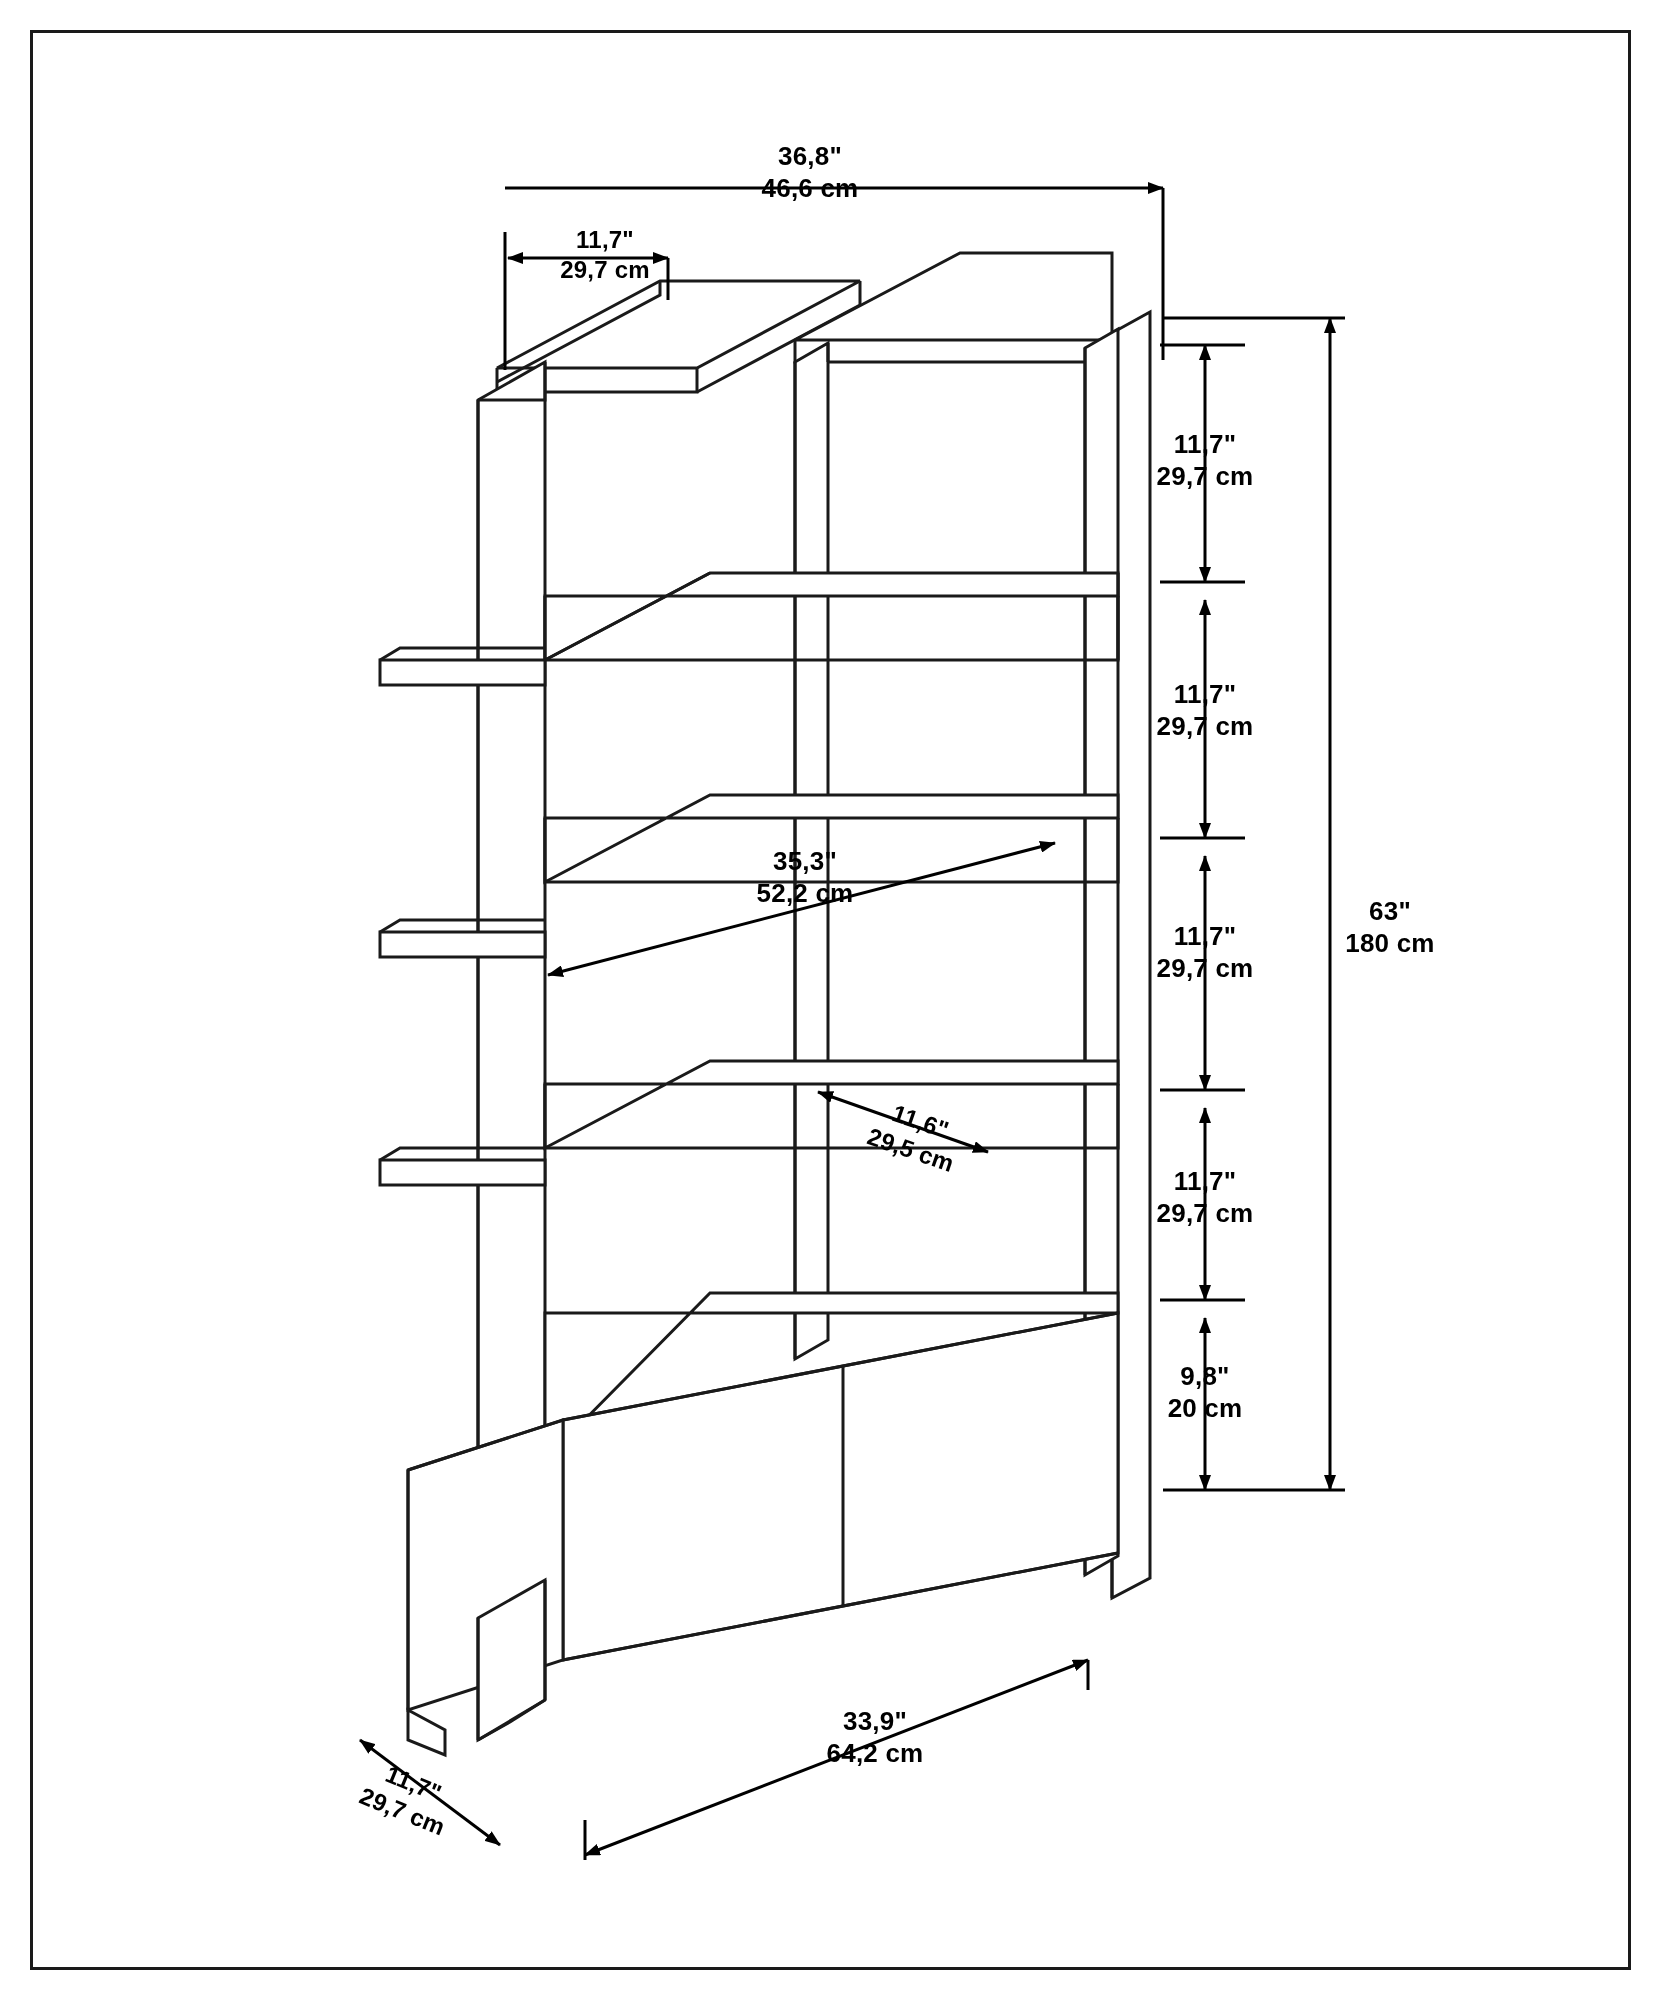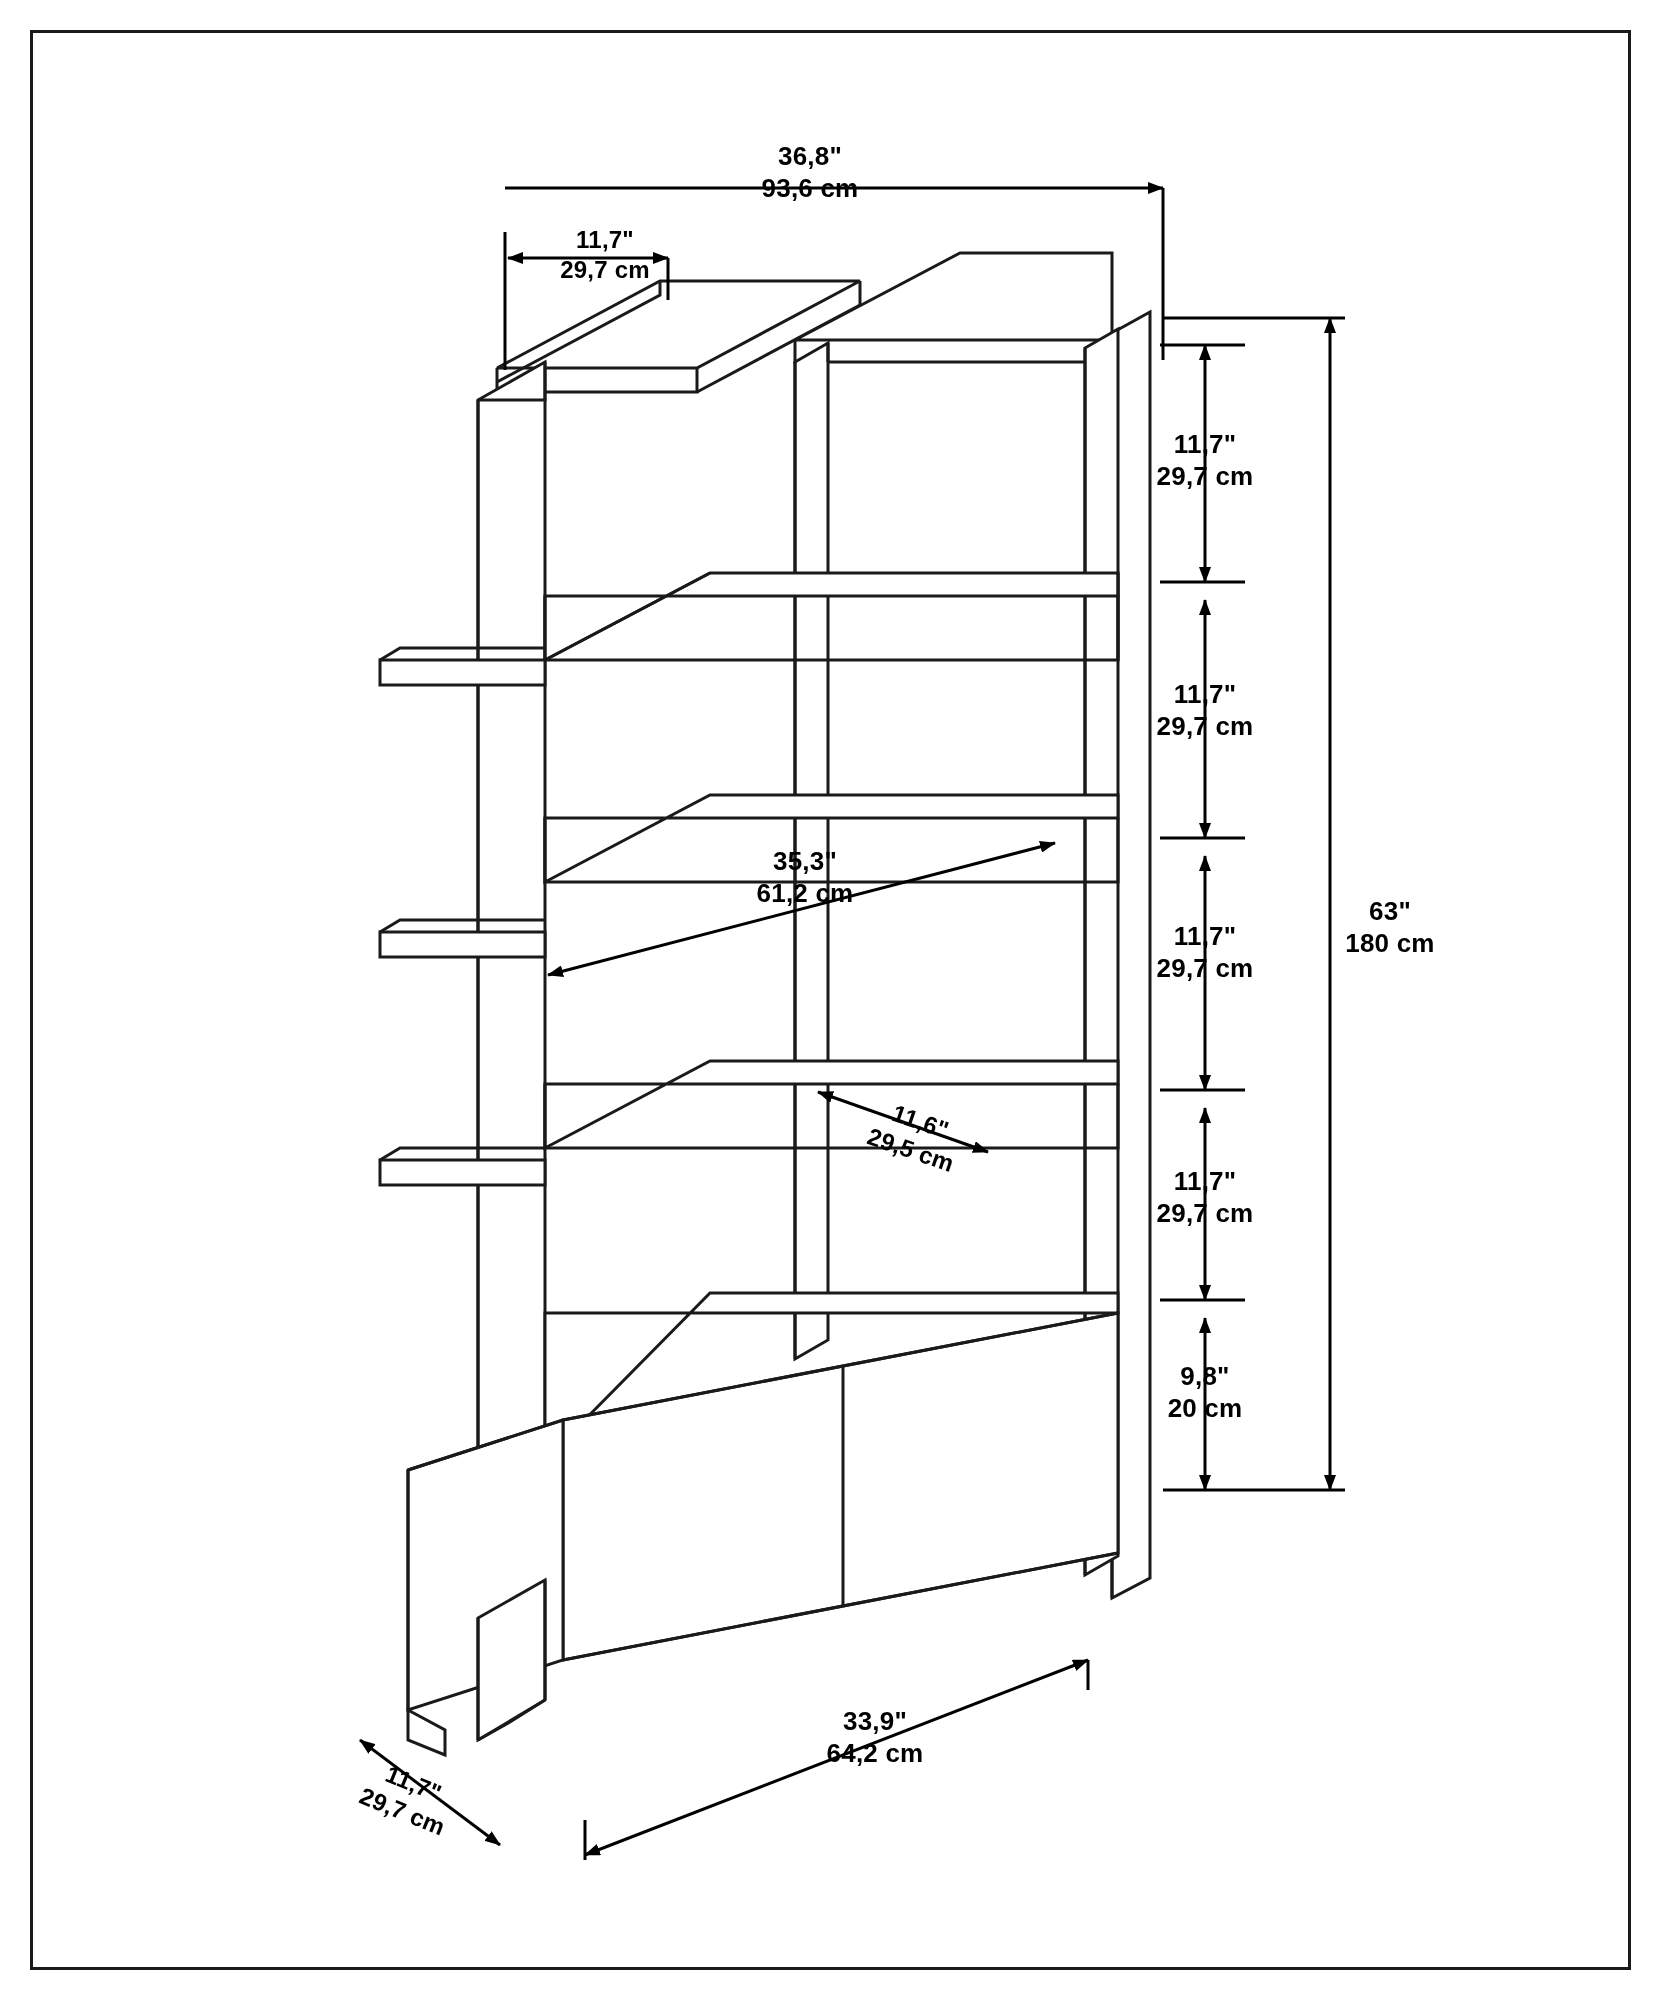--- a/index.html
+++ b/index.html
@@ -175,21 +175,21 @@
       <line x1="1088" y1="1660" x2="1088" y2="1690"></line>
       <line x1="585" y1="1820" x2="585" y2="1860"></line>
 
       <line x1="360" y1="1740" x2="500" y2="1845" marker-start="url(#arrStart)" marker-end="url(#arrEnd)"></line>
       <line x1="405" y1="1775" x2="415" y2="1782" opacity="0"></line>
     </g>
   </svg>
 
   <div class="dim-label" style="left:700px; top:140px; width:220px;">
     <span class="ln">36,8"</span>
-    <span class="ln">93,6 cm</span>
+    <span class="ln">46,6 cm</span>
   </div>
 
   <div class="dim-label" style="left:520px; top:225px; width:170px; font-size:24px;">
     <span class="ln">11,7"</span>
     <span class="ln">29,7 cm</span>
   </div>
 
   <div class="dim-label" style="left:1300px; top:895px; width:180px;">
     <span class="ln">63"</span>
     <span class="ln">180 cm</span>
@@ -215,21 +215,21 @@
     <span class="ln">29,7 cm</span>
   </div>
 
   <div class="dim-label" style="left:1110px; top:1360px; width:190px;">
     <span class="ln">9,8"</span>
     <span class="ln">20 cm</span>
   </div>
 
   <div class="dim-label" style="left:690px; top:845px; width:230px;">
     <span class="ln">35,3"</span>
-    <span class="ln">61,2 cm</span>
+    <span class="ln">52,2 cm</span>
   </div>
 
   <div class="dim-label" style="left:845px; top:1080px; width:170px; font-size:24px; transform:rotate(19deg); transform-origin:left top;">
     <span class="ln">11,6"</span>
     <span class="ln">29,5 cm</span>
   </div>
 
   <div class="dim-label" style="left:760px; top:1705px; width:230px;">
     <span class="ln">33,9"</span>
     <span class="ln">64,2 cm</span>

